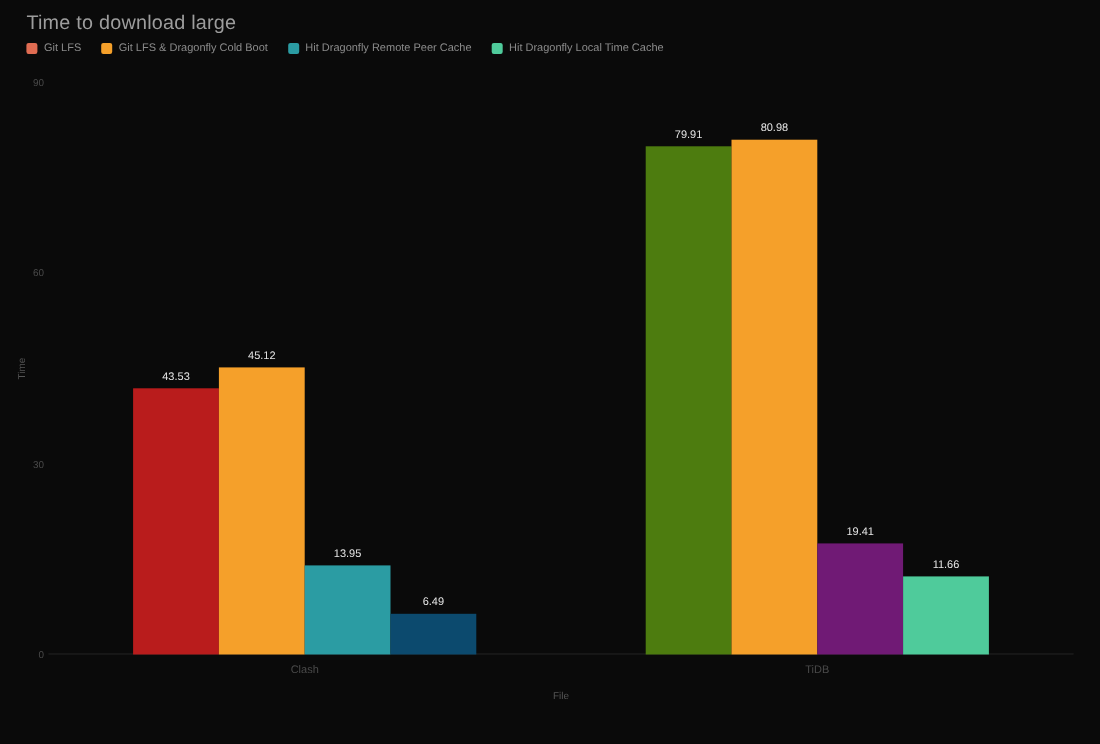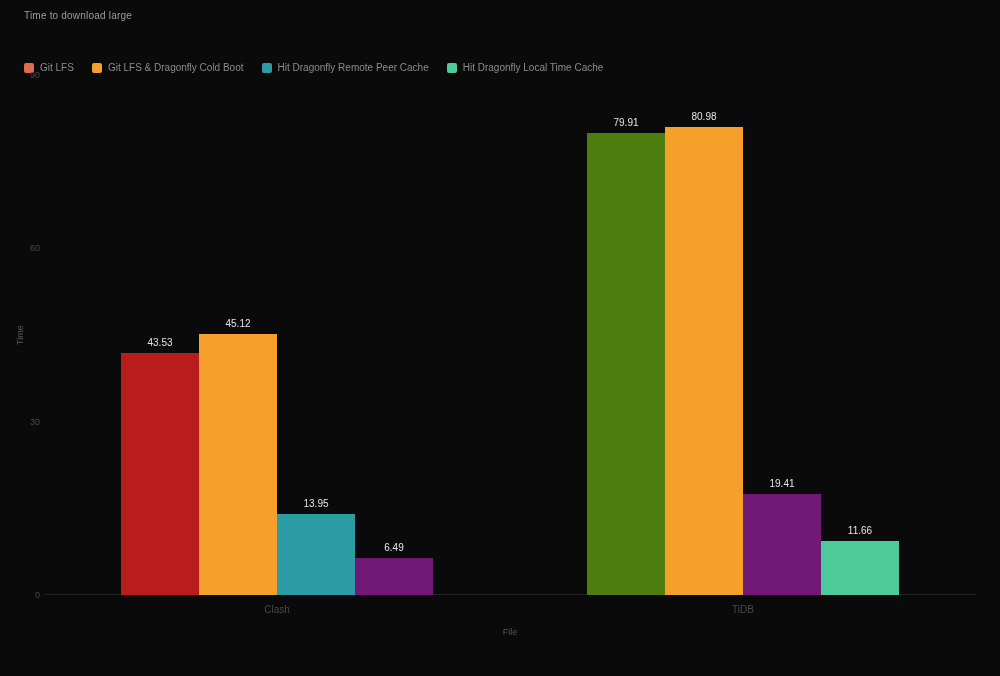--- a/index.html
+++ b/index.html
@@ -1,19 +1,19 @@
 <!DOCTYPE html>
 <html><head>
 <meta charset="utf-8">
 <style>
   * { box-sizing: border-box; margin: 0; padding: 0; }
   html, body { width: 1000px; height: 676px; background: #0a0a0a; overflow: hidden; font-family: -apple-system, BlinkMacSystemFont, "Segoe UI", Arial, sans-serif; }
   .wrap { width: 1000px; height: 676px; position: relative; }
-  .title { position: absolute; left: 24px; top: 10px; color: #9d9d9d; font-size: 10px; font-weight: 400; letter-spacing: .2px; }
-  .legend { position: absolute; left: 24px; top: 38px; display: flex; gap: 18px; align-items: flex-end; margin-top: 24px; }
+  .title { position: absolute; left: 24px; top: 10px; color: #9d9d9d; font-size: 18px; font-weight: 400; letter-spacing: .2px; }
+  .legend { position: absolute; left: 24px; top: 38px; display: flex; gap: 18px; align-items: flex-end; }
   .legend-item { display: flex; align-items: center; gap: 6px; color: #8b8b8b; font-size: 10px; }
   .swatch { width: 10px; height: 10px; border-radius: 2px; }
   .plot { position: absolute; left: 44px; top: 65px; width: 932px; height: 550px; }
   .axis-y { position: absolute; left: -18px; top: 0; height: 100%; width: 18px; text-align: center; }
   .ytick { position: absolute; right: 4px; color: #4a4a4a; font-size: 9px; transform: translateY(-50%); }
   .ylabel { position: absolute; left: -34px; top: 50%; transform: rotate(-90deg) translateX(50%); transform-origin: center; color: #555; font-size: 9px; }
   .plot-area { position: absolute; left: 0; top: 10px; width: 100%; height: 520px; }
   .baseline { position: absolute; left: 0; right: 0; bottom: 0; height: 1px; background: #222; }
   .groups { position: absolute; left: 0; right: 0; bottom: 0; top: 0; display: flex; }
   .group { flex: 1; display: flex; align-items: flex-end; justify-content: center; gap: 0; position: relative; }
@@ -63,37 +63,37 @@
         <div class="group">
           <div class="bar" style="height:242px;background:#b91c1c">
             <span class="val">43.53</span>
           </div>
           <div class="bar" style="height:260.6933333333333px;background:#f5a02a">
             <span class="val">45.12</span>
           </div>
           <div class="bar" style="height:80.6px;background:#2b9ca3">
             <span class="val">13.95</span>
           </div>
-          <div class="bar" style="height:37.49777777777778px;background:#701a75">
+          <div class="bar" style="height:37.49777777777778px;background:#0c4a6e">
             <span class="val">6.49</span>
           </div>
           <span class="cat-label">Clash</span>
         </div>
 
         <div class="group">
           <div class="bar" style="height:461.7022222222222px;background:#4d7c0f">
             <span class="val">79.91</span>
           </div>
           <div class="bar" style="height:467.88444444444445px;background:#f5a02a">
             <span class="val">80.98</span>
           </div>
           <div class="bar" style="height:101px;background:#701a75">
             <span class="val">19.41</span>
           </div>
-          <div class="bar" style="height:54px;background:#4fcb9b">
+          <div class="bar" style="height:71px;background:#4fcb9b">
             <span class="val">11.66</span>
           </div>
           <span class="cat-label">TiDB</span>
         </div>
 
       </div>
       <div class="xlabel">File</div>
     </div>
   </div>
 </div>

